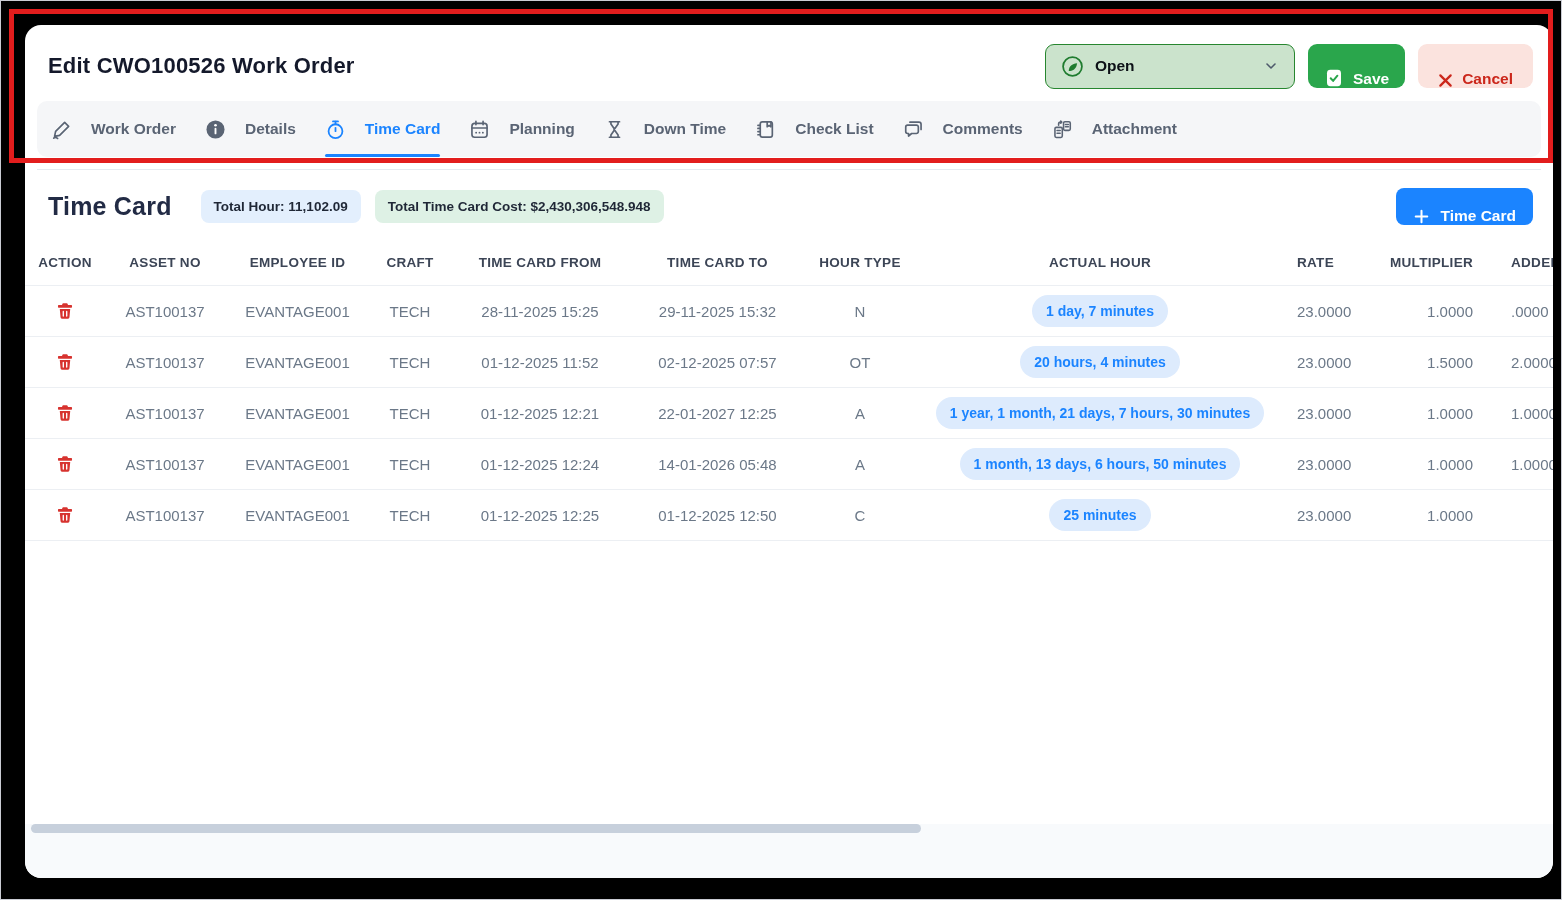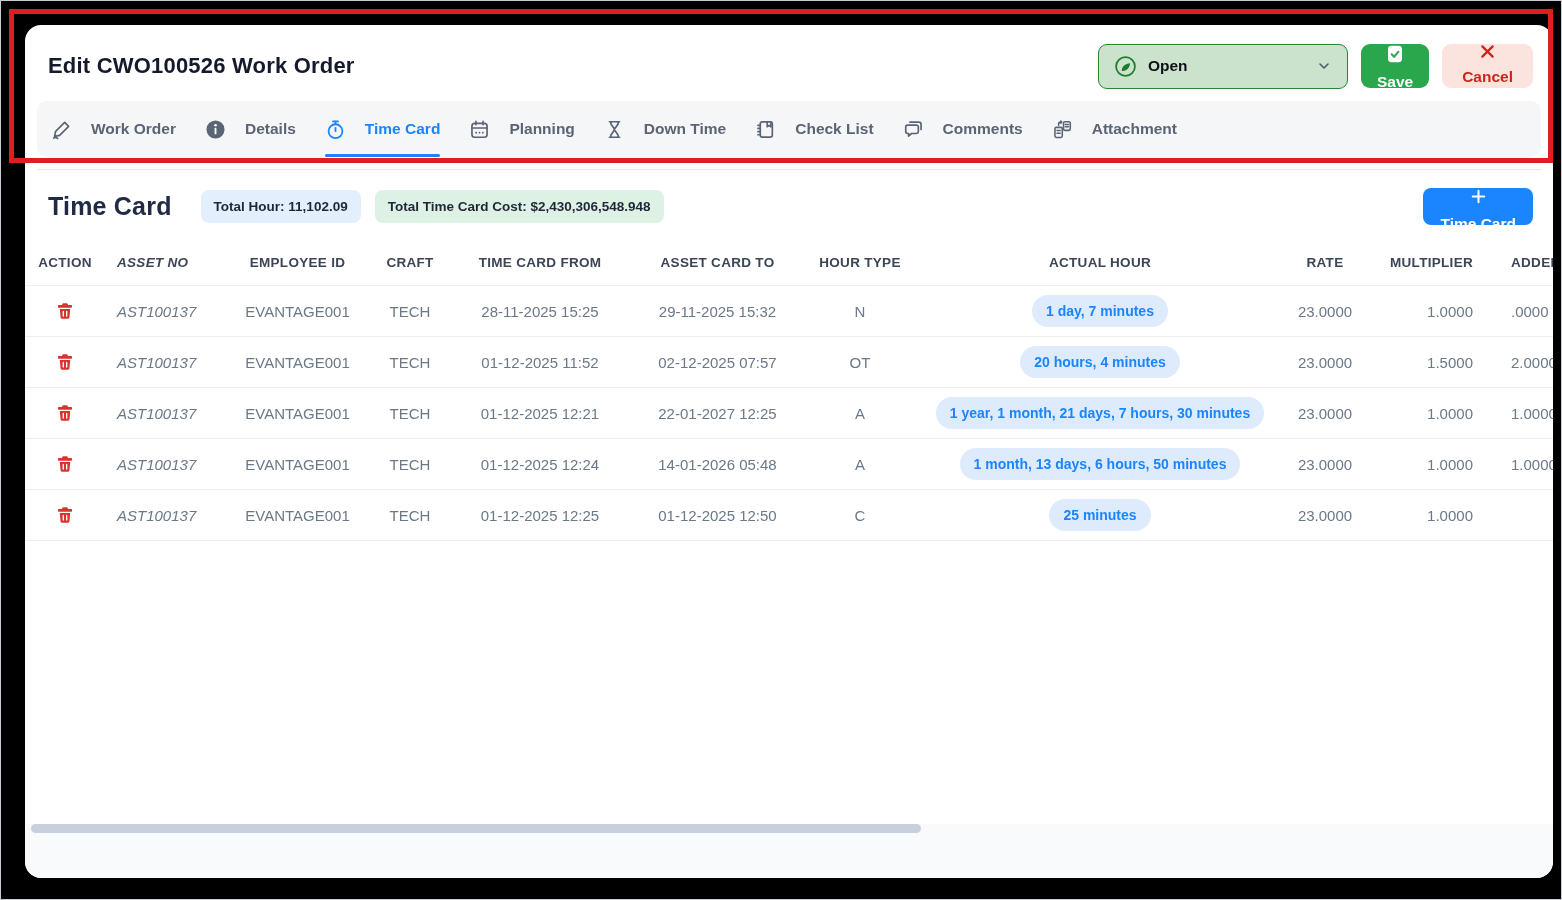--- a/index.html
+++ b/index.html
@@ -22,23 +22,23 @@
   .header-row { height:58px; display:flex; align-items:center; justify-content:space-between; }
   .page-title { font-size:22px; font-weight:bold; color:#14192b; letter-spacing:.2px; padding-left:11px; }
   .header-actions { display:flex; align-items:center; gap:13px; padding-right:8px; }
 
   .status-dropdown { display:flex; align-items:center; gap:11px; width:250px; height:45px;
                      background:#cbe3cc; border:1.5px solid #27862f; border-radius:9px;
                      padding:0 15px; cursor:pointer; }
   .status-dropdown .lbl { font-size:15.5px; font-weight:bold; color:#0d1117; }
   .status-dropdown .chev { margin-left:auto; display:flex; }
 
-  .btn { display:flex; align-items:center; gap:9px; height:44px; border:none;
+  .btn { display:flex; align-items:flex-end; gap:9px; height:44px; border:none;
          border-radius:9px; font-family:inherit; font-size:15.5px; font-weight:bold;
-         cursor:pointer; padding:0 16px;flex-direction:column; }
+         cursor:pointer; padding:0 16px; }
   .save-btn { background:#2aa64c; color:#ffffff; }
   .cancel-btn { background:#fbe3de; color:#cb271b; padding:0 20px; }
 
   .tabs-bar { margin-top:6px; height:56px; background:#f5f6f8; border-radius:10px;
               display:flex; align-items:center; gap:29px; padding:0 14px; }
   .tab { position:relative; height:100%; display:flex; align-items:center; gap:19px;
          font-size:15.5px; font-weight:600; color:#5a6474; cursor:pointer; white-space:nowrap; }
   .tab .tab-icon { display:flex; }
   .tab.active { color:#1b84ff; }
   .tab.active::after { content:""; position:absolute; left:0; right:0; bottom:0;
@@ -57,28 +57,28 @@
              color:#fff; border-radius:8px; padding:0 17px; }
 
   .table-clip { width:100%; overflow:hidden; }
   table.tc-table { border-collapse:collapse; table-layout:fixed; width:1660px; }
   .tc-table th { padding:15px 12px; font-size:13.5px; font-weight:bold; color:#3c4556;
                  letter-spacing:.3px; white-space:nowrap; }
   .tc-table td { padding:0 12px; height:51px; font-size:15px; color:#6b7888;
                  border-top:1px solid #eceff3; white-space:nowrap; }
   .tc-table tr:last-child td { border-bottom:1px solid #eceff3; }
   .c-action { width:80px;  text-align:center; }
-  .c-asset  { width:120px; text-align:left;font-style:italic; }
+  .c-asset  { width:120px; text-align:center; }
   .c-emp    { width:145px; text-align:center; }
   .c-craft  { width:80px;  text-align:center; }
   .c-from   { width:180px; text-align:center; }
   .c-to     { width:175px; text-align:center; }
   .c-hour   { width:110px; text-align:center; }
   .c-actual { width:370px; text-align:center; }
-  .c-rate   { width:80px;  text-align:center; }
+  .c-rate   { width:80px;  text-align:left; }
   .c-mult   { width:120px; text-align:right; }
   .c-adder  { width:200px; text-align:left; padding-left:26px !important; }
 
   .hour-pill { display:inline-block; background:#ddebfd; color:#1b84ff; font-weight:bold;
                font-size:14px; padding:8px 14px; border-radius:16px; }
   .trash-btn { background:none; border:none; cursor:pointer; display:inline-flex; padding:2px; }
 
   
   .bottom-bar { flex:0 0 auto; height:54px; background:#f8fafc;
                 border-radius:0 0 16px 16px; }
@@ -241,21 +241,21 @@
 
       <div class="table-clip">
         <table class="tc-table">
           <thead>
             <tr>
               <th class="c-action">ACTION</th>
               <th class="c-asset">ASSET NO</th>
               <th class="c-emp">EMPLOYEE ID</th>
               <th class="c-craft">CRAFT</th>
               <th class="c-from">TIME CARD FROM</th>
-              <th class="c-to">ASSET CARD TO</th>
+              <th class="c-to">TIME CARD TO</th>
               <th class="c-hour">HOUR TYPE</th>
               <th class="c-actual">ACTUAL HOUR</th>
               <th class="c-rate">RATE</th>
               <th class="c-mult">MULTIPLIER</th>
               <th class="c-adder">ADDER</th>
             </tr>
           </thead>
           <tbody>
   <tr>
     <td class="c-action">

